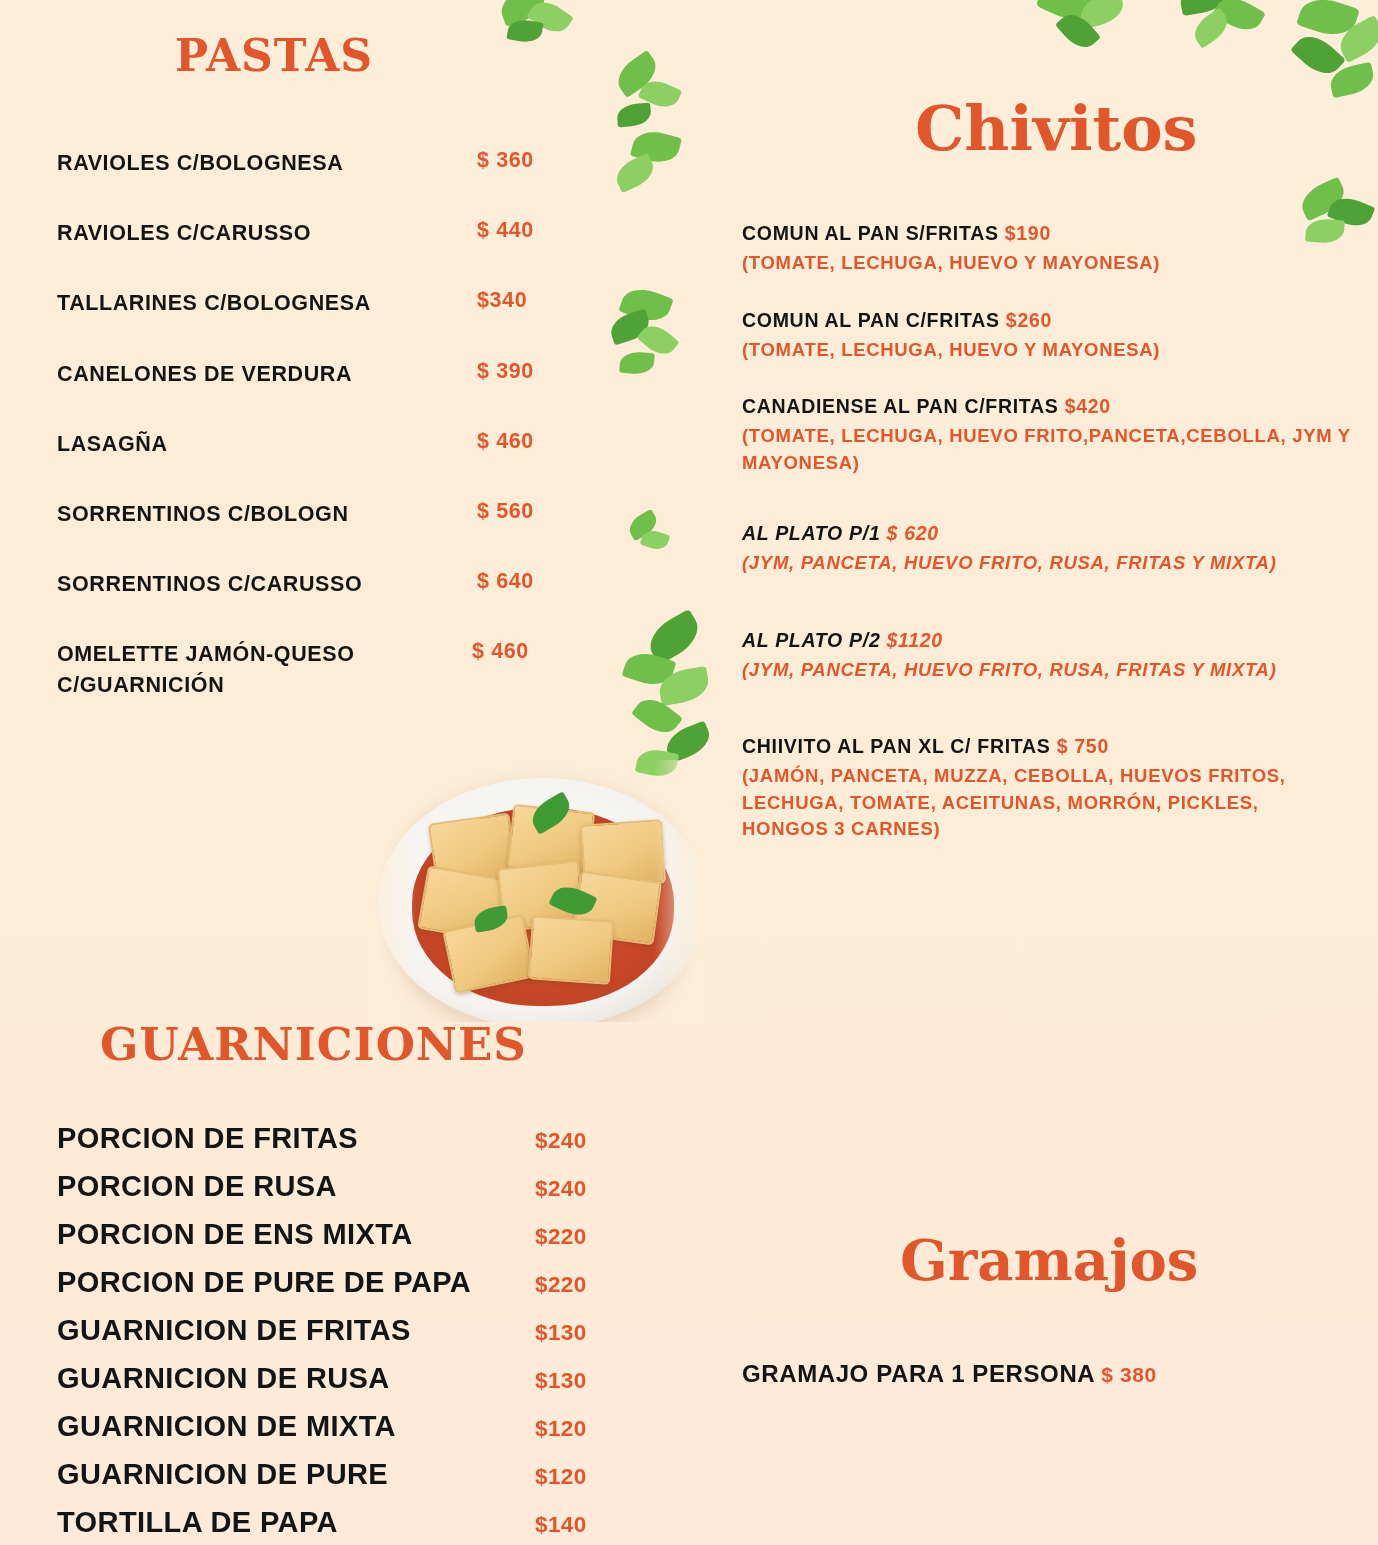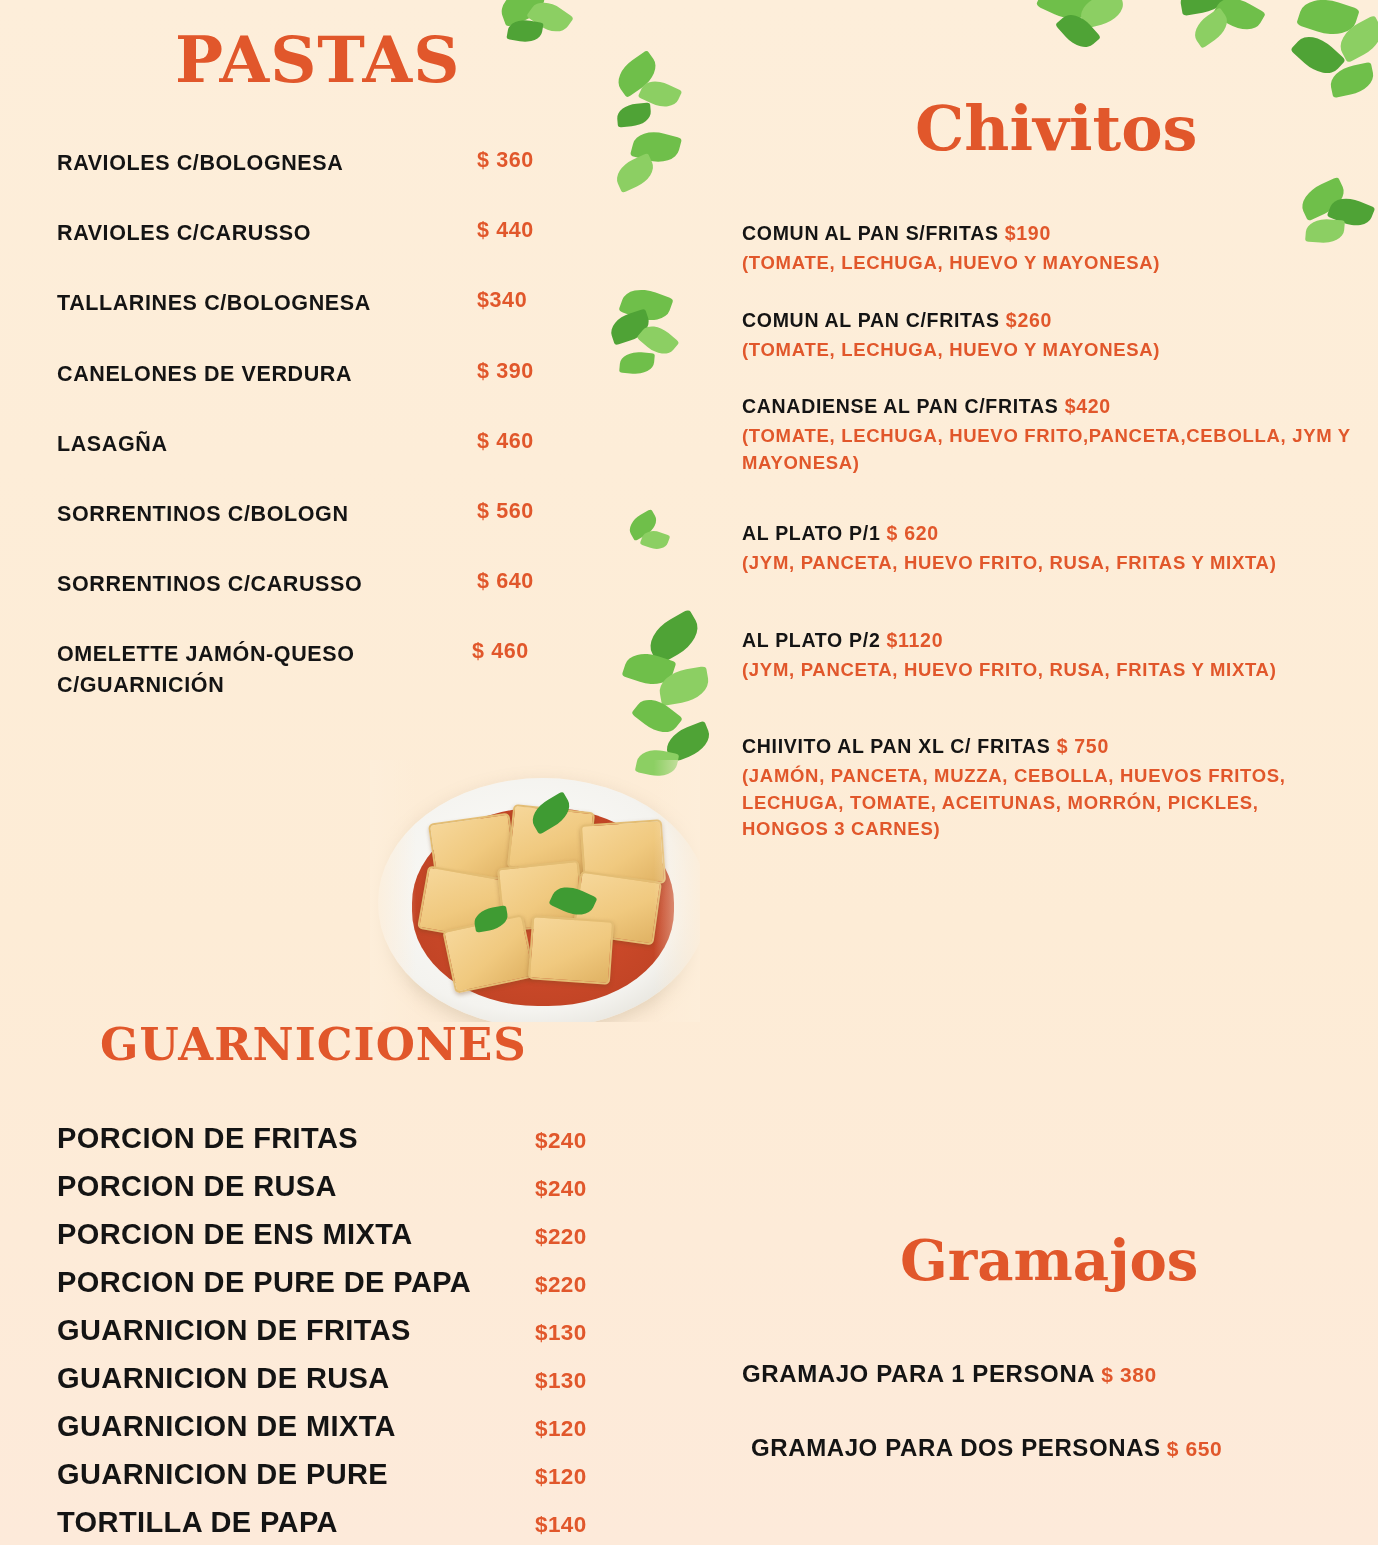--- a/index.html
+++ b/index.html
@@ -54,22 +54,22 @@
     font-family: "DejaVu Serif", serif;
     color: #e1572b;
     font-weight: bold;
     margin: 0;
     letter-spacing: 1px;
   }
 
   .title-pastas {
     position: absolute;
     left: 175px;
-    top: 22px;
-    font-size: 64px;
+    top: 30px;
+    font-size: 44px;
     letter-spacing: 3px;
   }
   .title-guarniciones {
     position: absolute;
     left: 100px;
     top: 1018px;
     font-size: 45px;
     letter-spacing: 2px;
   }
   .title-chivitos {
@@ -173,21 +173,21 @@
   }
   .chivito-desc {
     font-size: 18.5px;
     font-weight: bold;
     color: #e1572b;
     letter-spacing: 0.7px;
     line-height: 1.42;
     margin-top: 4px;
   }
   .sp-lg { margin-bottom: 44px; }
-  .sp-xl { margin-bottom: 50px; }
+  .sp-xl { margin-bottom: 50px; font-style: italic; }
 
   
   .gramajos-list {
     position: absolute;
     left: 42px;
     top: 1348px;
     width: 620px;
   }
   .gramajo-row {
     display: flex;
@@ -472,20 +472,16 @@
 
     </div>
 
     <h1 class="title-gramajos">Gramajos</h1>
 
     <div class="gramajos-list">
       <div class="gramajo-row">
         <div class="gramajo-name">GRAMAJO PARA 1 PERSONA</div>
         <div class="gramajo-price">$ 380</div>
       </div>
-      <div class="gramajo-row indent">
-        <div class="gramajo-name">GRAMAJO PARA DOS PERSONAS</div>
-        <div class="gramajo-price">$ 650</div>
-      </div>
     </div>
 
   </div>
 </div>
 
 </body></html>

